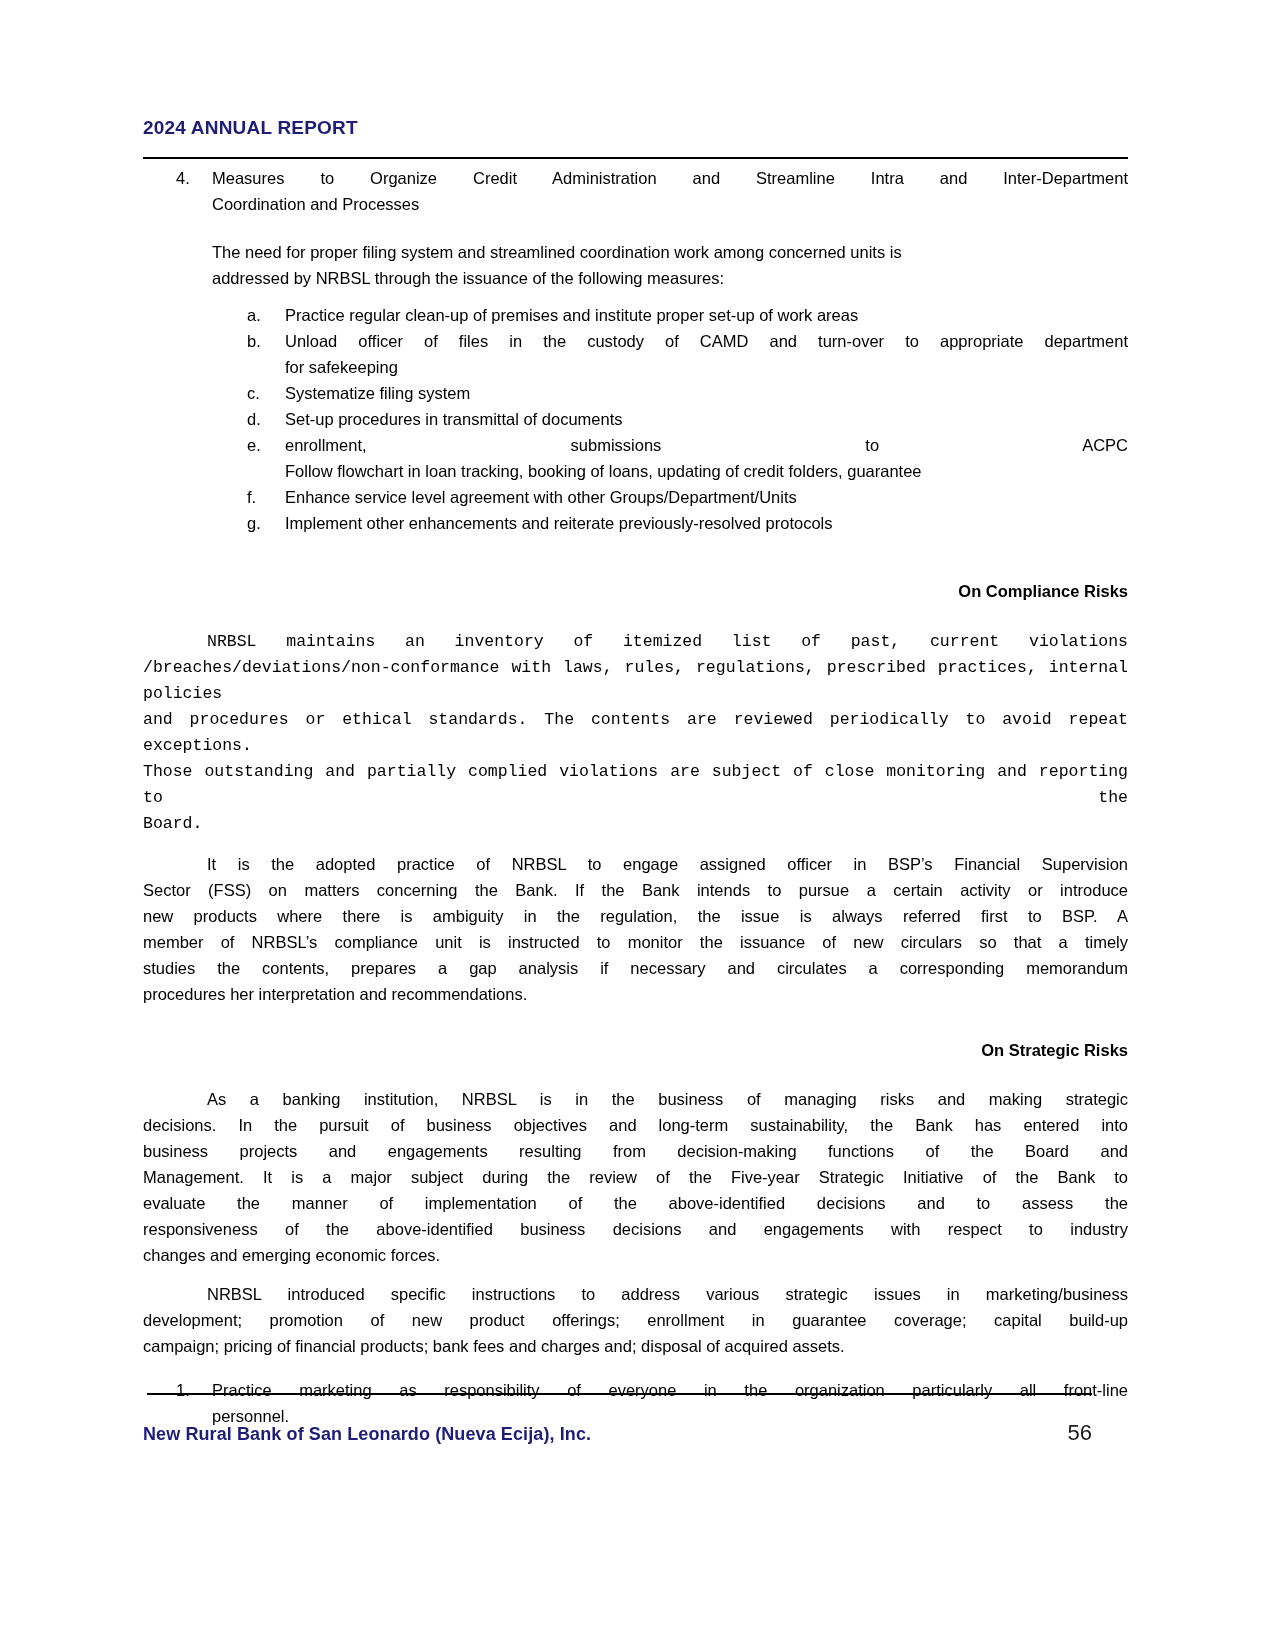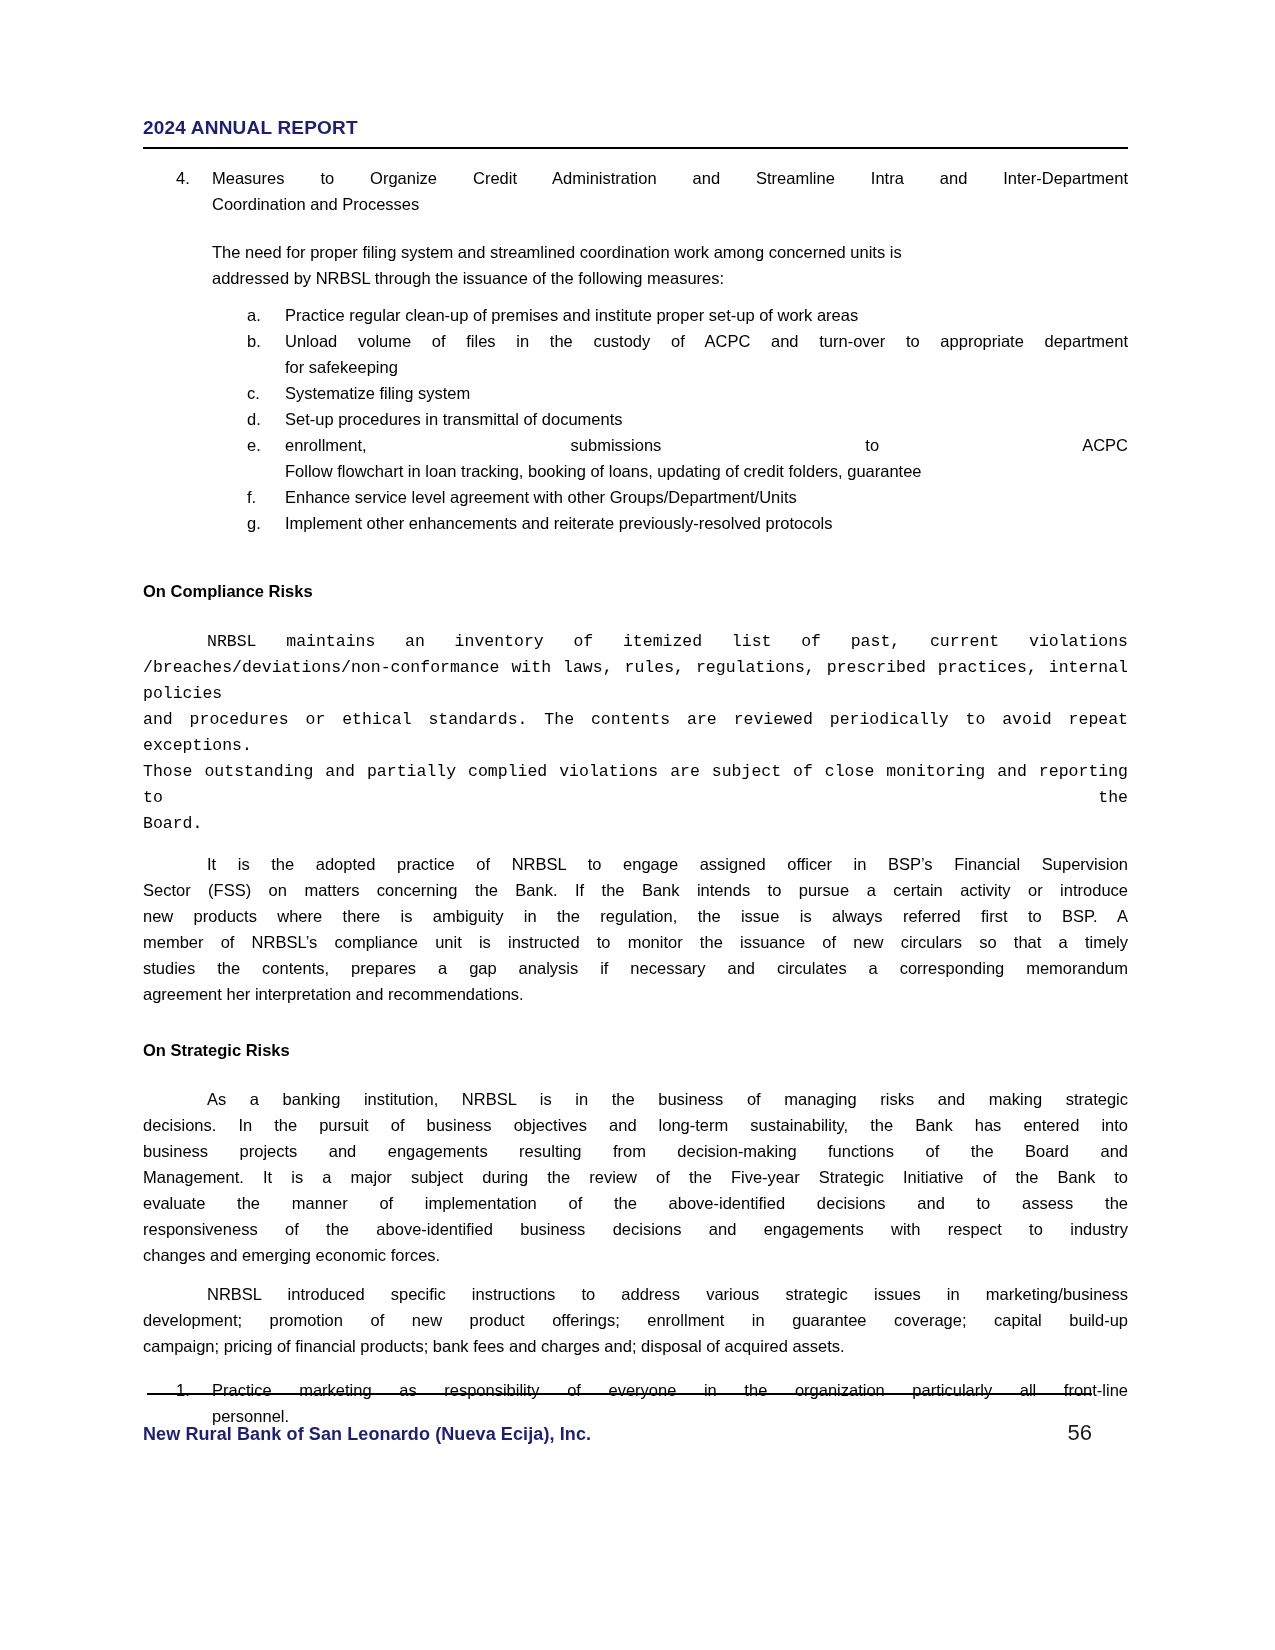--- a/index.html
+++ b/index.html
@@ -13,21 +13,21 @@
     overflow: hidden;
   }
 
   
   .page-header {
     position: absolute;
     left: 143px;
     top: 116px;
     width: 985px;
     border-bottom: 2px solid #000000;
-    padding-bottom: 7px;
+    padding-bottom: 17px;
   }
   .header-title {
     font-size: 19px;
     font-weight: bold;
     color: var(--navy, #1e1e78);
     line-height: 24px;
     letter-spacing: 0.2px;
   }
 
   
@@ -37,21 +37,21 @@
     top: 165px;
     width: 985px;
     font-size: 16.5px;
     line-height: 26px;
   }
   .block { position: relative; }
   .line { text-align: justify; text-align-last: justify; }
   .line:last-child { text-align-last: left; }
   .plain .line { text-align: left; text-align-last: left; }
   .para .line:first-child { text-indent: 64px; }
-  .heading { font-weight: bold; }
+  .heading { font-weight: bold; text-align: right; }
   .marker { position: absolute; top: 0; }
   .numbered-item .marker { left: 33px; }
   .numbered-item .lines { margin-left: 69px; }
   .letter-item .marker { left: 104px; }
   .letter-item .lines { margin-left: 142px; }
   .plain { margin-left: 69px; }
 
   
   .b1  { margin-top: 22px; }
   .b2  { margin-top: 11px; }
@@ -116,21 +116,21 @@
       </div>
       <div class="block letter-item b2">
         <span class="marker">a.</span>
         <div class="lines">
           <div class="line">Practice regular clean-up of premises and institute proper set-up of work areas</div>
         </div>
       </div>
       <div class="block letter-item b3">
         <span class="marker">b.</span>
         <div class="lines">
-          <div class="line">Unload volume of files in the custody of ACPC and turn-over to appropriate department</div>
+          <div class="line">Unload officer of files in the custody of CAMD and turn-over to appropriate department</div>
           <div class="line">for safekeeping</div>
         </div>
       </div>
       <div class="block letter-item b4">
         <span class="marker">c.</span>
         <div class="lines">
           <div class="line">Systematize filing system</div>
         </div>
       </div>
       <div class="block letter-item b5">
@@ -168,21 +168,21 @@
           <div class="line">Board.</div>
         </div>
       </div>
       <div class="block para b11">
         <div class="lines">
           <div class="line">It is the adopted practice of NRBSL to engage assigned officer in BSP’s Financial Supervision</div>
           <div class="line">Sector (FSS) on matters concerning the Bank. If the Bank intends to pursue a certain activity or introduce</div>
           <div class="line">new products where there is ambiguity in the regulation, the issue is always referred first to BSP.  A</div>
           <div class="line">member of NRBSL’s compliance unit is instructed to monitor the issuance of new circulars so that a timely</div>
           <div class="line">studies the contents, prepares a gap analysis if necessary and circulates a corresponding memorandum</div>
-          <div class="line">agreement her interpretation and recommendations.</div>
+          <div class="line">procedures her interpretation and recommendations.</div>
         </div>
       </div>
       <div class="block heading b12">On Strategic Risks</div>
       <div class="block para b13">
         <div class="lines">
           <div class="line">As a banking institution, NRBSL is in the business of managing risks and making strategic</div>
           <div class="line">decisions. In the pursuit of business objectives and long-term sustainability, the Bank has entered into</div>
           <div class="line">business projects and engagements resulting from decision-making functions of the Board and</div>
           <div class="line">Management. It is a major subject during the review of the Five-year Strategic Initiative of the Bank to</div>
           <div class="line">evaluate the manner of implementation of the above-identified decisions and to assess the</div>

